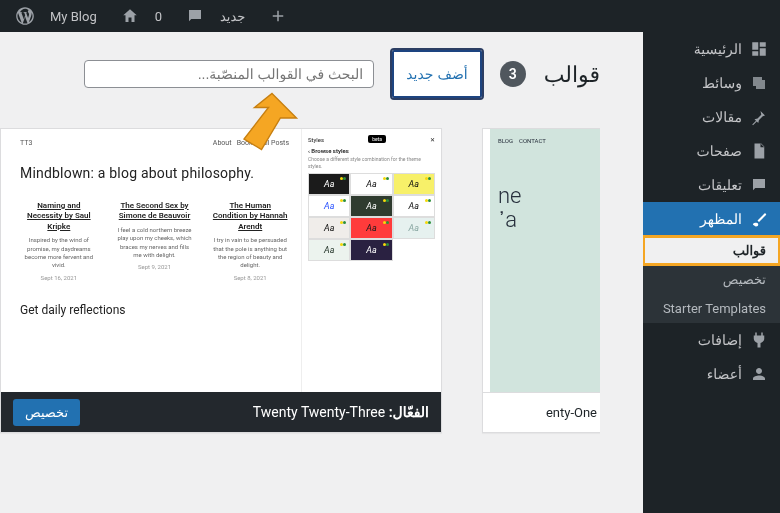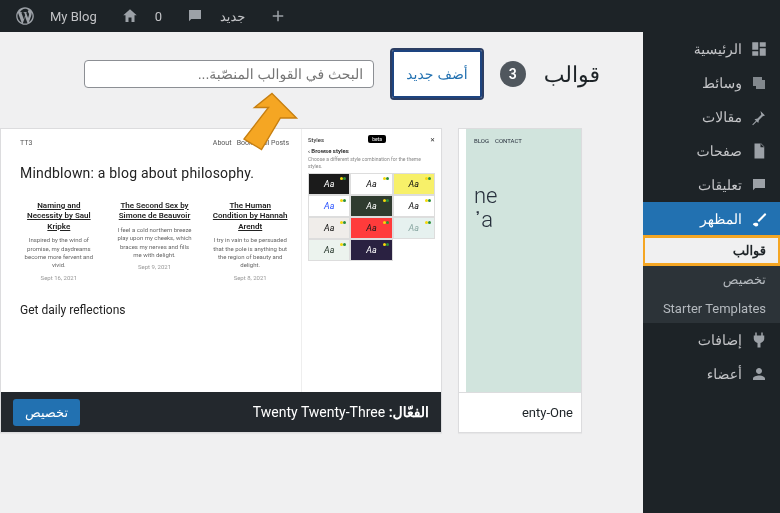--- a/index.html
+++ b/index.html
@@ -30,21 +30,21 @@
   .add-new-wrap{ position:relative; }
   .search-box { flex:1; display:flex; justify-content:flex-start; }
   .search-input { width:290px; padding:5px 10px; border:1px solid #8c8f94; border-radius:4px; font-size:14px; text-align:right; direction:rtl; background:#fff; }
 
   
   .arrow { position:absolute; top:58px; right:320px; width:70px; height:70px; z-index:60; pointer-events:none; }
 
   
   .themes { position:absolute; top:96px; left:0; right:20px; bottom:0; display:flex; flex-direction:row-reverse; gap:16px; overflow:hidden; }
   .theme-card { background:#fff; border:1px solid #dcdcde; box-shadow:0 1px 1px rgba(0,0,0,.04); width:442px; height:305px; position:relative; overflow:hidden; flex-shrink:0; }
-  .theme-card.partial { width:124px; }
+  .theme-card.partial { width:124px;margin-left:24px; }
 
   .theme-thumb { position:absolute; inset:0 0 40px 0; background:#fff;padding-left:7px; }
   .theme-footer { position:absolute; left:0; right:0; bottom:0; height:40px; background:#23282d; color:#fff; display:flex; align-items:center; padding:0 12px; justify-content:space-between; flex-direction:row-reverse; }
   .theme-footer .label { font-size:14px; }
   .theme-footer .label strong{ font-weight:700; }
   .customize-btn { background:#2271b1; color:#fff; border:none; padding:6px 12px; border-radius:3px; font-size:13px; cursor:pointer; }
 
   
   .t23 { display:flex; height:100%; font-size:8px; color:#222; }
   .t23-left { flex:1; padding:10px 12px; }

